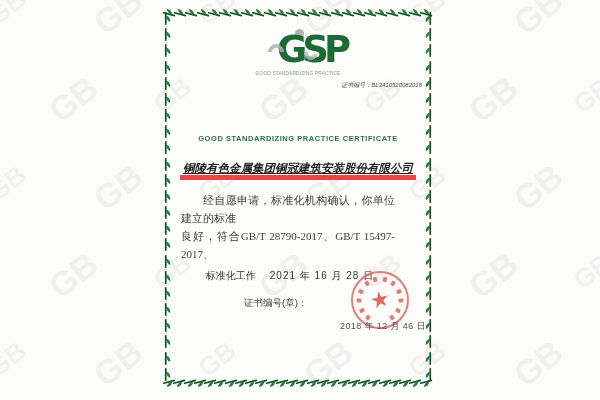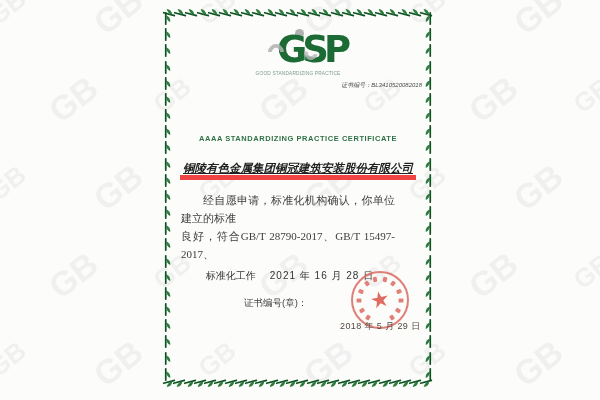--- a/index.html
+++ b/index.html
@@ -494,21 +494,21 @@
     <div class="logo">
       <span class="logo-dot"></span>
       <span class="logo-arc"></span>
       <span class="logo-arc2"></span>
       <span class="logo-letters">GSP</span>
     </div>
     <div class="tagline">GOOD STANDARDIZING PRACTICE</div>
 
     <div class="certno">证书编号：BL3410520082018</div>
 
-    <div class="title-en">AAAA STANDARDIZING PRACTICE CERTIFICATE</div>
+    <div class="title-en">GOOD STANDARDIZING PRACTICE CERTIFICATE</div>
 
     <div class="company">
       <span>铜陵有色金属集团铜冠建筑安装股份有限公司</span>
     </div>
 
     <div class="body">
       <div class="l1">经自愿申请，标准化机构确认，你单位建立的标准</div>
       <div>良好，符合GB/T 28790-2017、GB/T 15497-2017、</div>
     </div>
 
@@ -526,15 +526,15 @@
         <span class="seal-glyph" style="left: 5.82912px; top: 15.9281px; transform: rotate(294.091deg);"></span>
         <span class="seal-glyph" style="left: 11.6295px; top: 8.30649px; transform: rotate(320.455deg);"></span>
         <span class="seal-glyph" style="left: 20.2111px; top: 4.05332px; transform: rotate(346.818deg);"></span>
         <span class="seal-glyph" style="left: 29.7889px; top: 4.05332px; transform: rotate(373.182deg);"></span>
         <span class="seal-glyph" style="left: 38.3705px; top: 8.30649px; transform: rotate(399.545deg);"></span>
         <span class="seal-glyph" style="left: 44.1709px; top: 15.9281px; transform: rotate(425.909deg);"></span>
         <span class="seal-glyph" style="left: 45.9835px; top: 25.3328px; transform: rotate(452.273deg);"></span>
         <span class="seal-glyph" style="left: 43.4313px; top: 34.5642px; transform: rotate(478.636deg);"></span>
         <span class="seal-glyph" style="left: 37.0451px; top: 41.7022px; transform: rotate(505deg);"></span>
       </div>
-    <div class="seal-date">2018 年 5 月 29 日</div>
+    <div class="seal-date">2018 年 12 月 46 日</div>
   </div>
 </div>
 
 </body></html>

